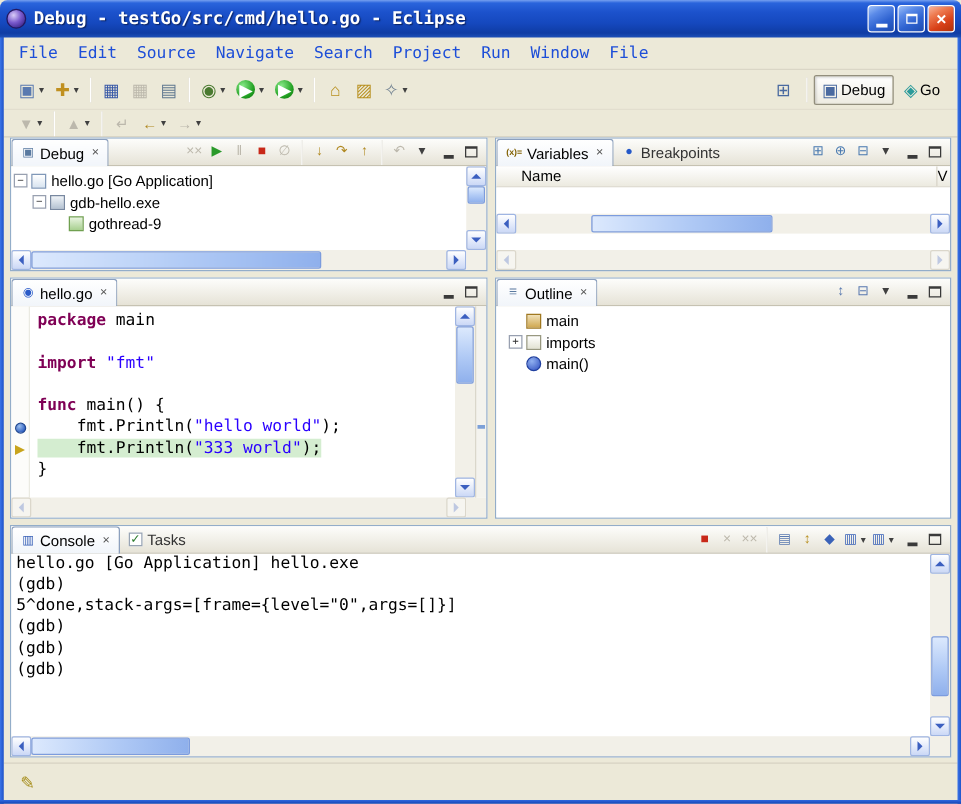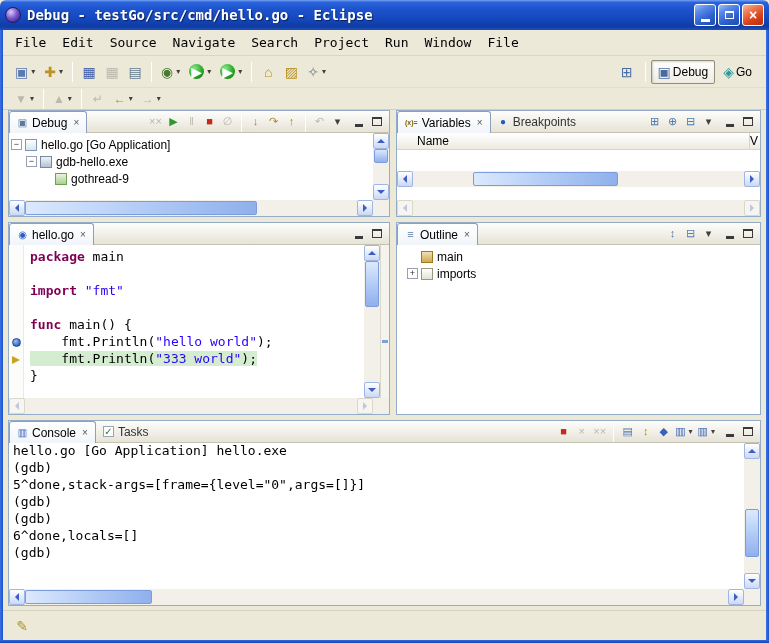--- a/index.html
+++ b/index.html
@@ -25,21 +25,21 @@
   .btn-min,.btn-max { background:linear-gradient(150deg,#9CC0F8 0%,#5A8AE8 28%,#2E62D0 62%,#1E4CB0 100%); }
   .btn-close { background:linear-gradient(150deg,#F8B8A0 0%,#EE7A50 30%,#D84018 66%,#B03008 100%); }
   .ic-minbar { width:9px; height:3px; background:#fff; margin-top:10px; }
   .ic-restore { width:9px; height:8px; border:1px solid #fff; border-top-width:2px; background:transparent; }
   .close-glyph { color:#fff; font-weight:bold; font-size:14px; line-height:1; }
 
   
   .menubar { position:absolute; left:3px; right:3px; top:30px; height:26px; background:#ECE9D8;
     border-bottom:1px solid #DAD6C6; display:flex; align-items:center; padding-left:4px;
     font-family:"DejaVu Sans Mono",monospace; font-size:13px; }
-  .menu-item { padding:2px 8px; color:#000000; }
+  .menu-item { padding:2px 8px; color:#1d4ed8; }
   .toolbar { position:absolute; left:3px; right:3px; background:#ECE9D8; display:flex; align-items:center; padding-left:8px; }
   .toolbar1 { top:56px; height:32px; border-bottom:1px solid #E2DECE; }
   .toolbar2 { top:88px; height:22px; border-bottom:1px solid #D2CEBE; }
   .icon-strip { display:flex; align-items:center; gap:1px; }
   .tbtn { height:24px; min-width:22px; display:inline-flex; align-items:center; justify-content:center;
     padding:0 3px; gap:2px; border:1px solid transparent; border-radius:2px; }
   .tbtn .glyph { font-size:14px; line-height:1; }
   .tbtn.dis .glyph { color:#BCB8AC !important; }
   .tbtn .tlabel { font-size:12px; color:#000; }
   .dd { font-size:8px; color:#404040; margin-left:1px; }
@@ -546,20 +546,25 @@
           <div class="tree-row" style="padding-left: 2px;">
             <span class="expander empty"></span>
             <span class="node-icon ni-package"></span>
             <span class="node-label">main</span>
           </div>
           <div class="tree-row" style="padding-left: 2px;">
             <span class="expander">+</span>
             <span class="node-icon ni-imports"></span>
             <span class="node-label">imports</span>
           </div>
+          <div class="tree-row" style="padding-left: 2px;">
+            <span class="expander empty"></span>
+            <span class="node-icon ni-func"></span>
+            <span class="node-label">main()</span>
+          </div>
         </div>
     </div>
   </div>
 
   <div class="panel" id="console-panel">
     <div class="tab-row">
       <div class="tab active">
         <span class="tab-icon ic-con">▥</span>
         <span class="tab-label">Console</span>
         <span class="tab-close">×</span>
@@ -608,21 +613,20 @@
     </div>
     <div class="panel-body col console-body">
       <div class="row grow">
         <div class="console-textwrap">
           <div class="console-title">hello.go [Go Application] hello.exe</div>
           <div>
               <div class="console-line"><span>(gdb)</span></div>
               <div class="console-line"><span>5^done,stack-args=[frame={level="0",args=[]}]</span></div>
               <div class="console-line"><span>(gdb)</span></div>
               <div class="console-line"><span>(gdb)</span></div>
-              <div class="console-line"><span>6^done,locals=[]</span></div>
               <div class="console-line"><span>(gdb)</span></div>
             </div>
         </div>
         <div class="vscroll">
           <span class="sb-btn">
               <span class="tri tri-u"></span>
             </span>
           <span class="sb-track">
               <span class="sb-thumb v" style="top:44%;height:42%;"></span>
             </span>

